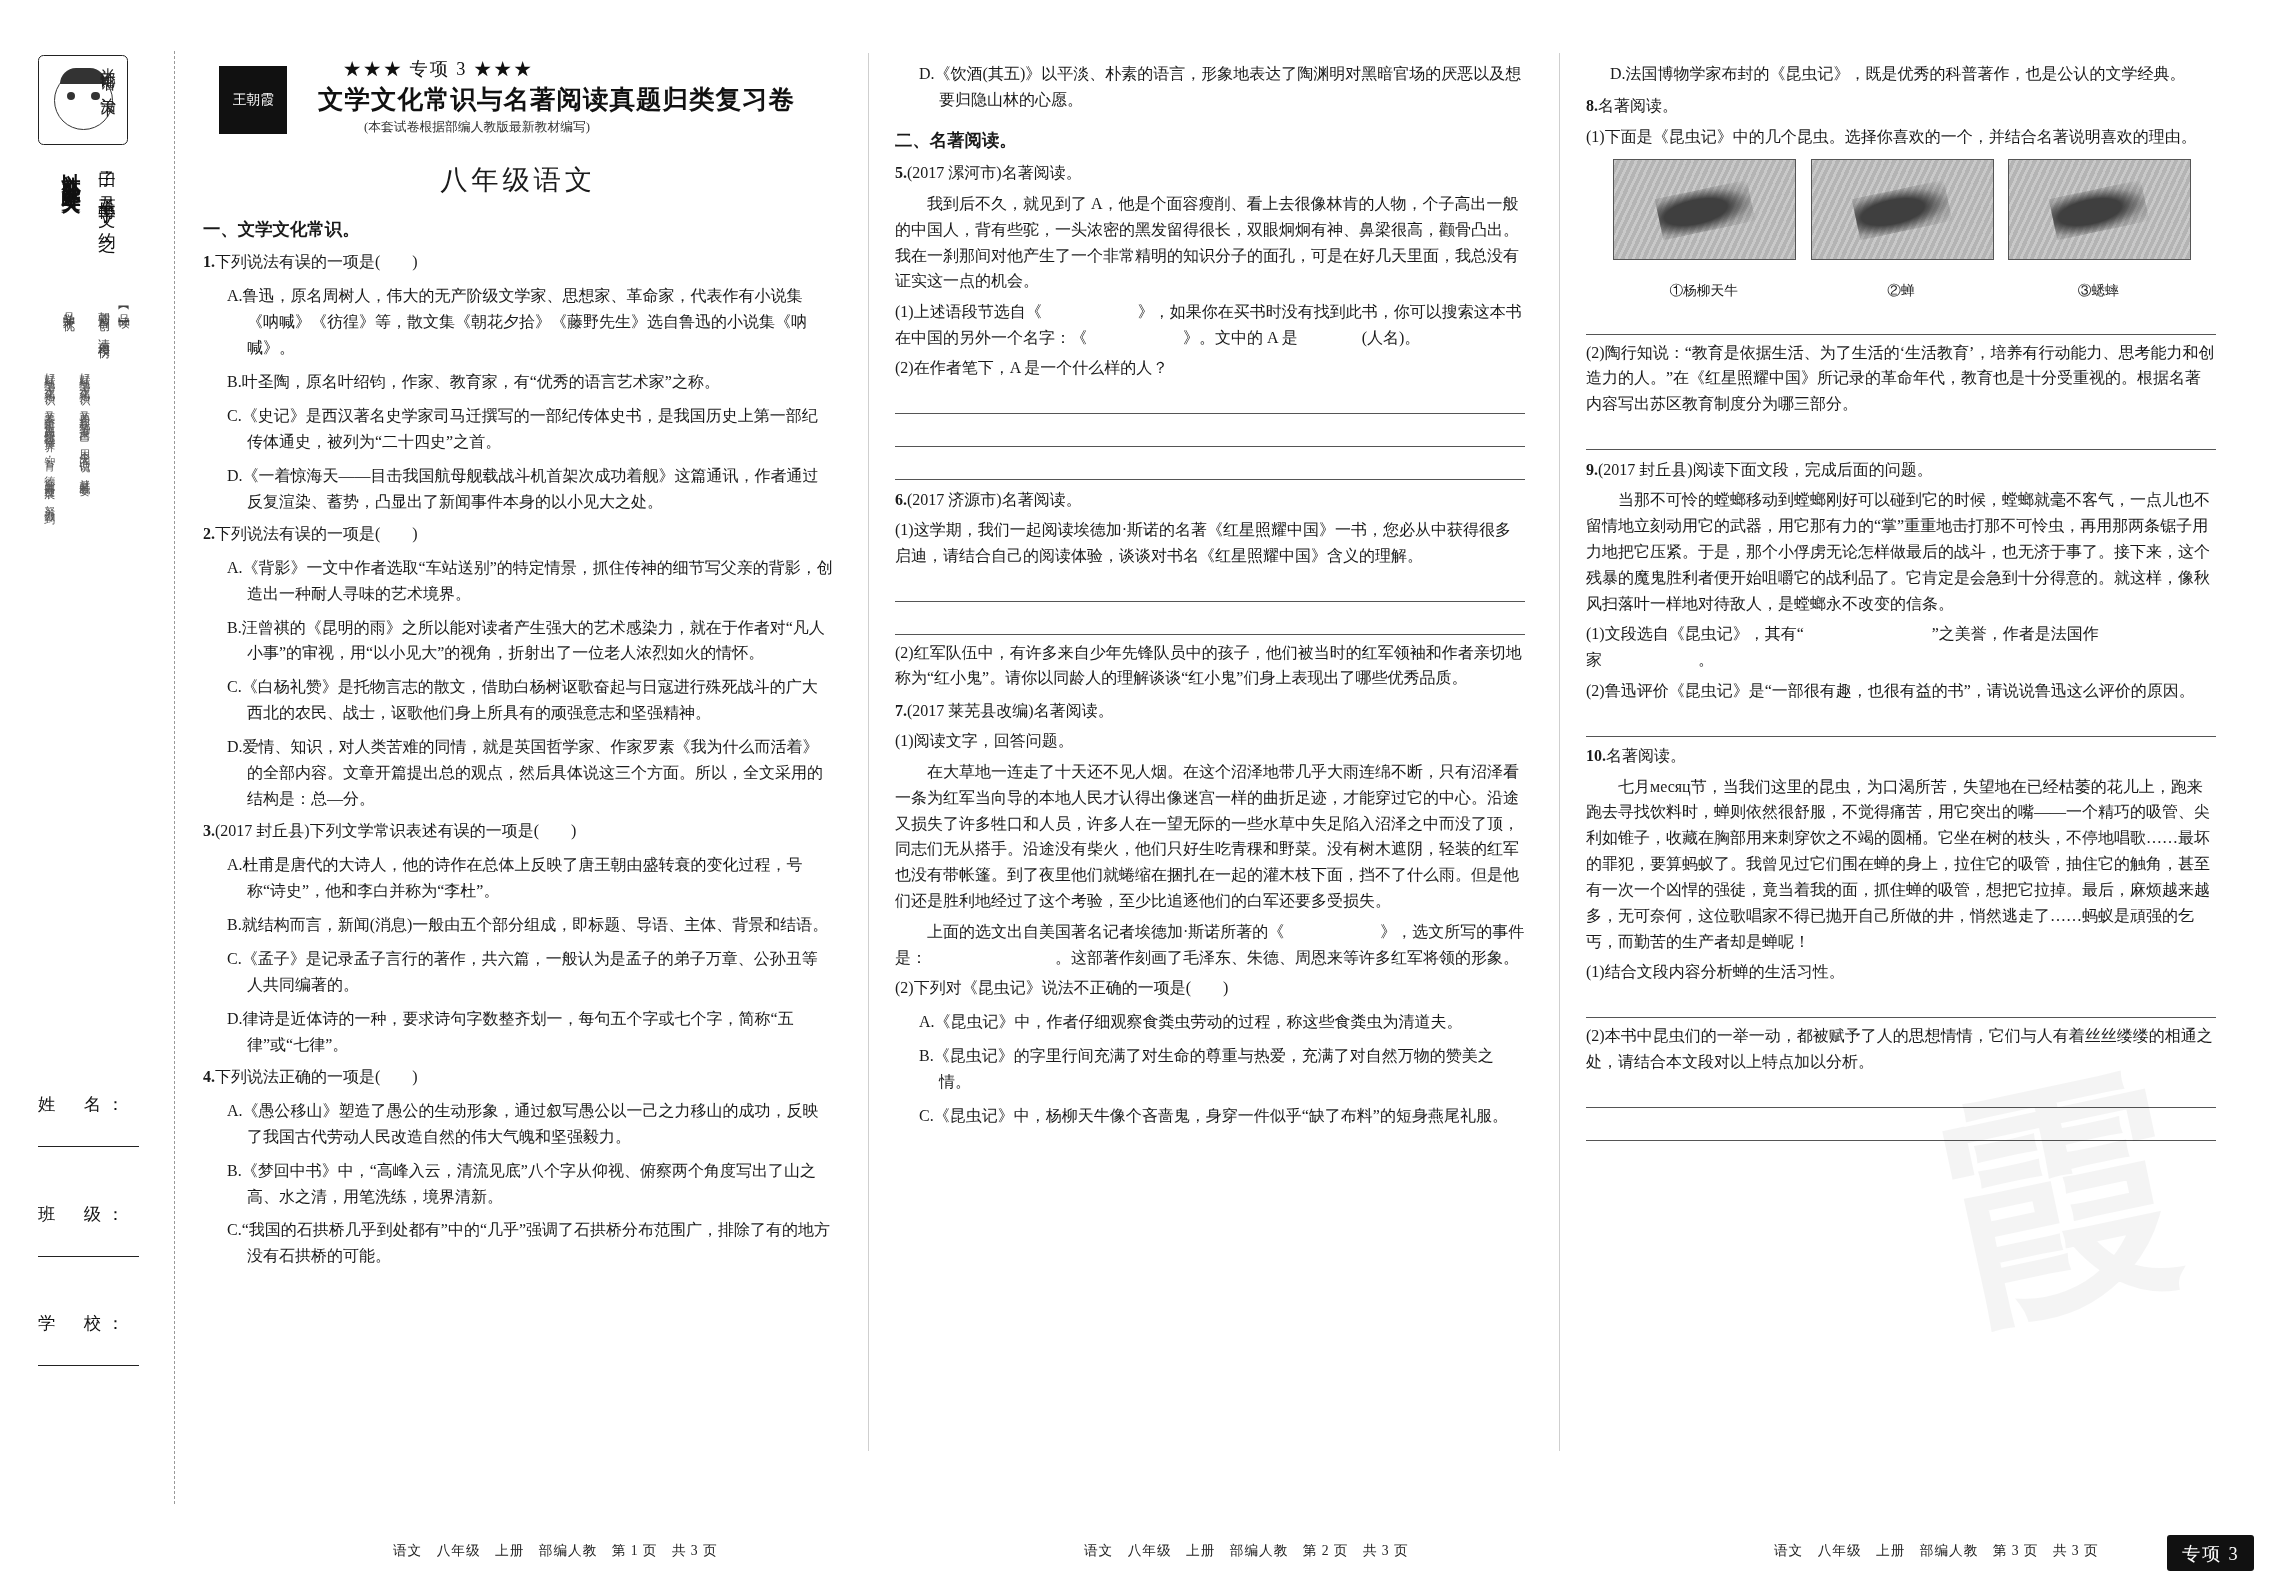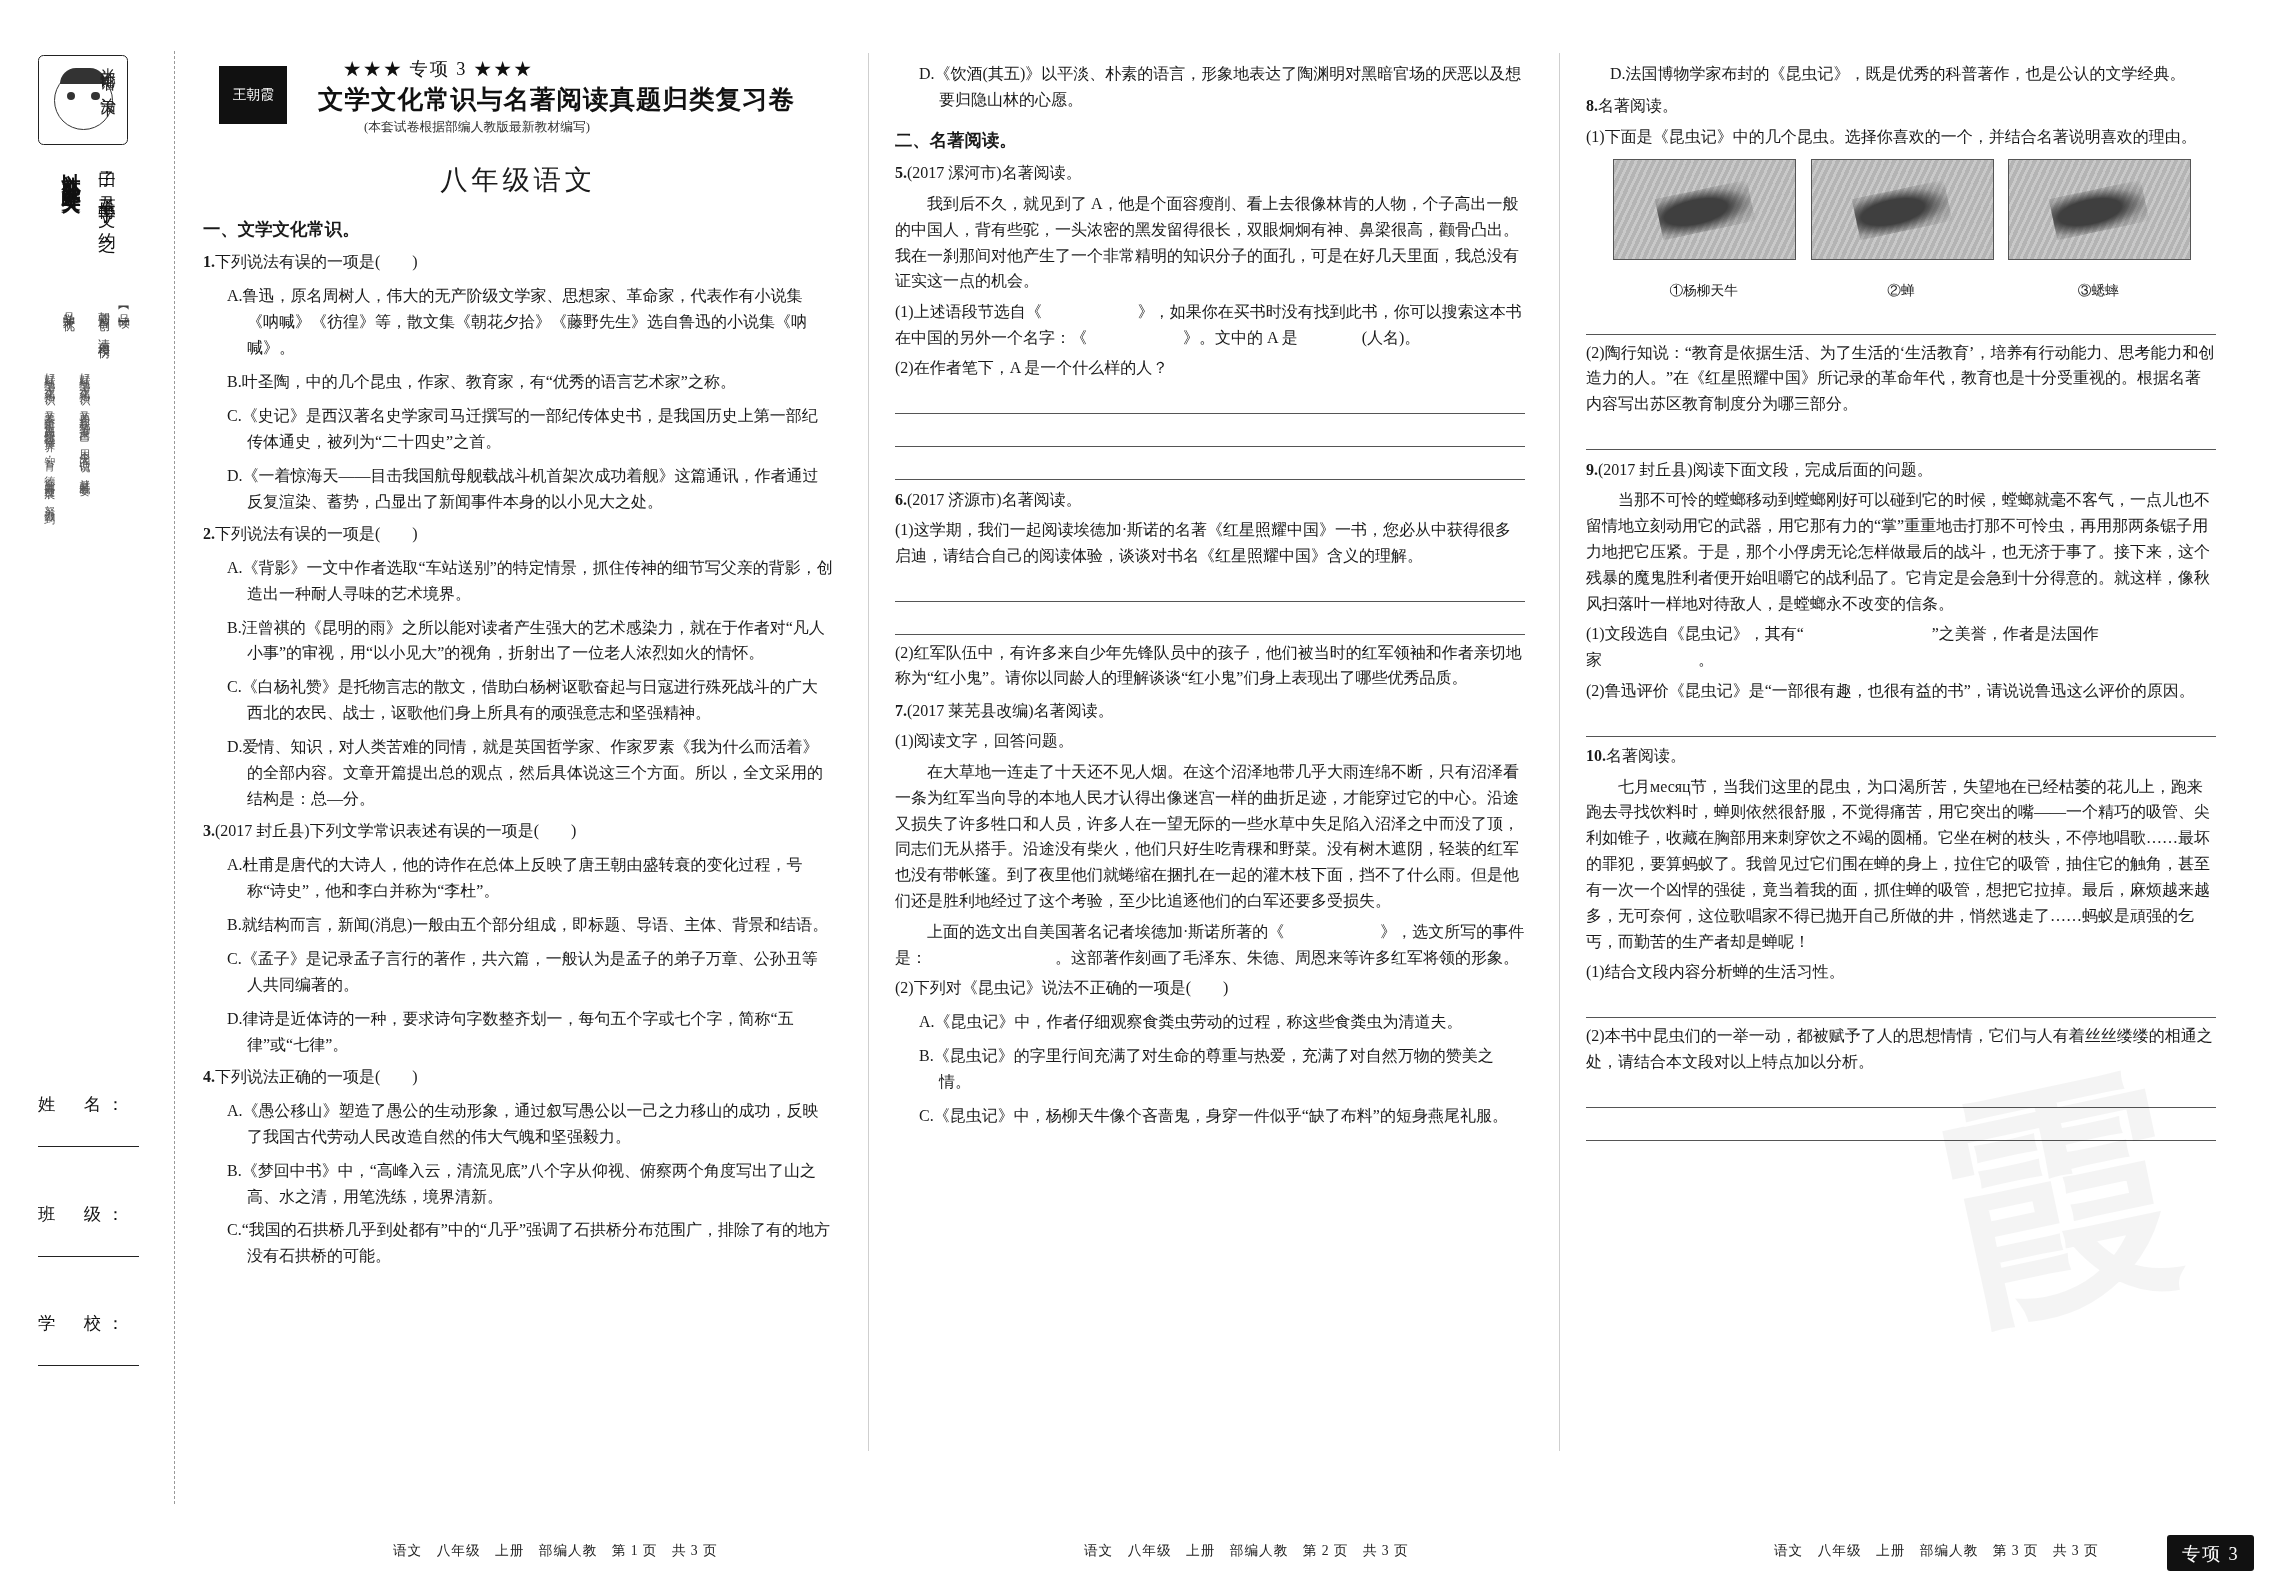--- a/index.html
+++ b/index.html
@@ -42,21 +42,21 @@
   
   .col{position:absolute;top:53px;width:630px;font-size:16px;line-height:1.62;}
   .col1{left:203px;}
   .col2{left:895px;}
   .col3{left:1586px;}
   .col-sep{position:absolute;top:53px;width:0.9px;height:1398px;background:#cfcfcf;}
 
   
   .masthead{position:relative;height:99px;}
   .seal{position:absolute;left:1.8px;top:0;width:101px;height:91px;}
-  .seal .sq{position:absolute;left:14.6px;top:12.8px;width:68px;height:58px;background:#111;color:#fff;
+  .seal .sq{position:absolute;left:14.6px;top:12.8px;width:68px;height:68px;background:#111;color:#fff;
     display:flex;align-items:center;justify-content:center;font-size:13.7px;line-height:1.05;text-align:center;letter-spacing:0;}
   .stars{position:absolute;left:140px;top:1.8px;font-size:18.3px;letter-spacing:1.8px;color:#111;}
   .m-title{position:absolute;left:115px;top:25.6px;font-size:25.6px;font-weight:bold;letter-spacing:0.9px;color:#111;}
   .m-sub{position:absolute;left:161px;top:64px;font-size:12.8px;color:#333;}
   .grade{margin-top:5.5px;text-align:center;font-size:27.4px;font-weight:normal;letter-spacing:3.7px;}
 
   .sect{margin-top:12.8px;font-weight:bold;font-size:17.4px;}
   .q{margin-top:6.4px;text-indent:0;}
   .q b{font-weight:bold;}
   .opt{margin-left:24px;text-indent:-20px;padding-left:20px;margin-top:8px;}
@@ -134,21 +134,21 @@
       <div class="m-sub">(本套试卷根据部编人教版最新教材编写)</div>
     </div>
     <div class="grade">八年级语文</div>
 
     <div class="sect">一、文学文化常识。</div>
 
     <div class="q">
       <b>1.</b><span>下列说法有误的一项是(　　)</span>
     </div>
     <div class="opt">A.鲁迅，原名周树人，伟大的无产阶级文学家、思想家、革命家，代表作有小说集《呐喊》《彷徨》等，散文集《朝花夕拾》《藤野先生》选自鲁迅的小说集《呐喊》。</div>
-    <div class="opt">B.叶圣陶，中的几个昆虫，作家、教育家，有“优秀的语言艺术家”之称。</div>
+    <div class="opt">B.叶圣陶，原名叶绍钧，作家、教育家，有“优秀的语言艺术家”之称。</div>
     <div class="opt">C.《史记》是西汉著名史学家司马迁撰写的一部纪传体史书，是我国历史上第一部纪传体通史，被列为“二十四史”之首。</div>
     <div class="opt">D.《一着惊海天——目击我国航母舰载战斗机首架次成功着舰》这篇通讯，作者通过反复渲染、蓄势，凸显出了新闻事件本身的以小见大之处。</div>
 
     <div class="q">
       <b>2.</b><span>下列说法有误的一项是(　　)</span>
     </div>
     <div class="opt">A.《背影》一文中作者选取“车站送别”的特定情景，抓住传神的细节写父亲的背影，创造出一种耐人寻味的艺术境界。</div>
     <div class="opt">B.汪曾祺的《昆明的雨》之所以能对读者产生强大的艺术感染力，就在于作者对“凡人小事”的审视，用“以小见大”的视角，折射出了一位老人浓烈如火的情怀。</div>
     <div class="opt">C.《白杨礼赞》是托物言志的散文，借助白杨树讴歌奋起与日寇进行殊死战斗的广大西北的农民、战士，讴歌他们身上所具有的顽强意志和坚强精神。</div>
     <div class="opt">D.爱情、知识，对人类苦难的同情，就是英国哲学家、作家罗素《我为什么而活着》的全部内容。文章开篇提出总的观点，然后具体说这三个方面。所以，全文采用的结构是：总—分。</div>

